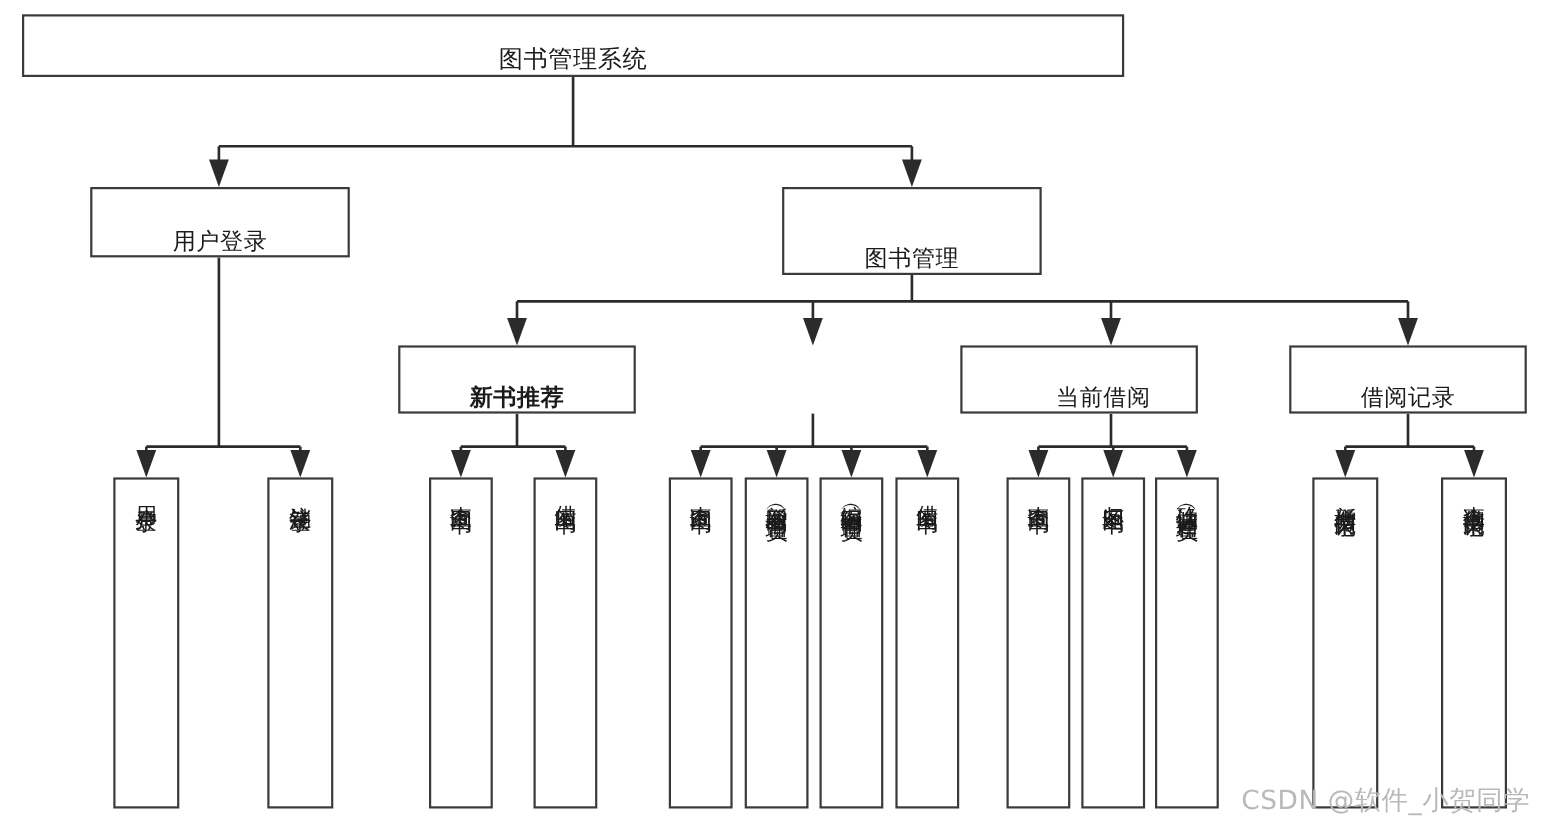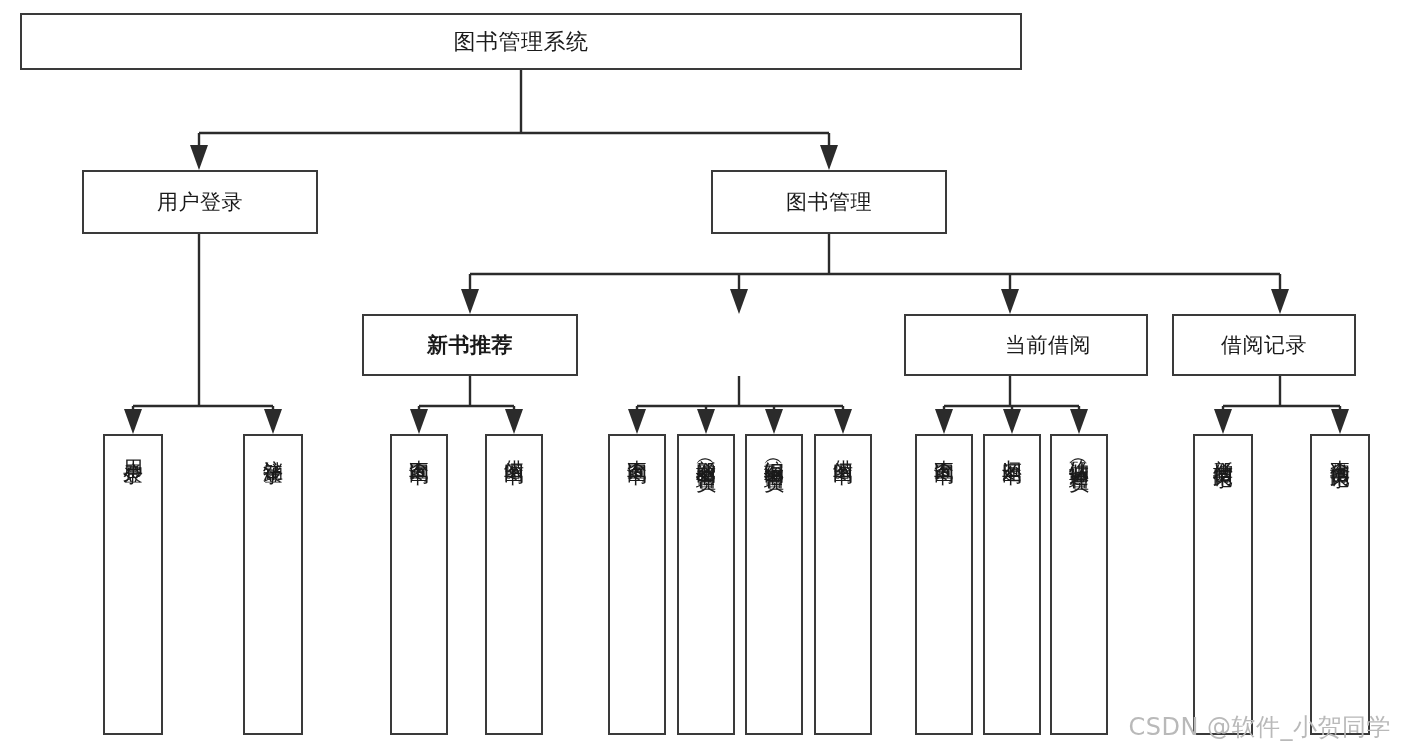--- a/index.html
+++ b/index.html
@@ -37,21 +37,21 @@
   #edges polygon.arrowhead {
     fill: #2b2b2b;
     stroke: none;
   }
   
   .node {
     position: absolute;
     background: #ffffff;
     border: 2px solid #3a3a3a;
     display: flex;
-    align-items: center;
+    align-items: flex-end;
     justify-content: center;
     color: #1a1a1a;
   }
   .node .label {
     display: block;
     text-align: center;
     line-height: 1.18;
     white-space: nowrap;
   }
   
@@ -156,31 +156,31 @@
     <polygon class="arrowhead" points="1340,434 1331,409 1349,409"></polygon>
   </svg>
 
   <div class="node horiz root" style="left:20px; top:13px; width:1002px; height:57px;">
     <span class="label">图书管理系统</span>
   </div>
 
   <div class="node horiz" style="left:82px; top:170px; width:236px; height:64px;">
     <span class="label">用户登录</span>
   </div>
-  <div class="node horiz" style="left:711px; top:170px; width:236px; height:64px;">
+  <div class="node horiz" style="left:711px; top:170px; width:236px; height:80px;">
     <span class="label">图书管理</span>
   </div>
 
   <div class="node horiz" style="left:362px; top:314px; width:216px; height:62px;font-weight:bold;">
     <span class="label">新书推荐</span>
   </div>
-  <div class="node horiz" style="left:904px; top:314px; width:244px; height:62px;padding-left:44px;">
+  <div class="node horiz" style="left:873px; top:314px; width:216px; height:62px;padding-left:44px;">
     <span class="label">当前借阅</span>
   </div>
-  <div class="node horiz" style="left:1172px; top:314px; width:184px; height:62px;">
+  <div class="node horiz" style="left:1172px; top:314px; width:216px; height:62px;">
     <span class="label">借阅记录</span>
   </div>
 
   <div class="node vert" style="left:103px; top:434px; width:60px; height:301px;">
     <span class="label">用户登录</span>
   </div>
   <div class="node vert" style="left:243px; top:434px; width:60px; height:301px;">
     <span class="label">注销登录</span>
   </div>
 

